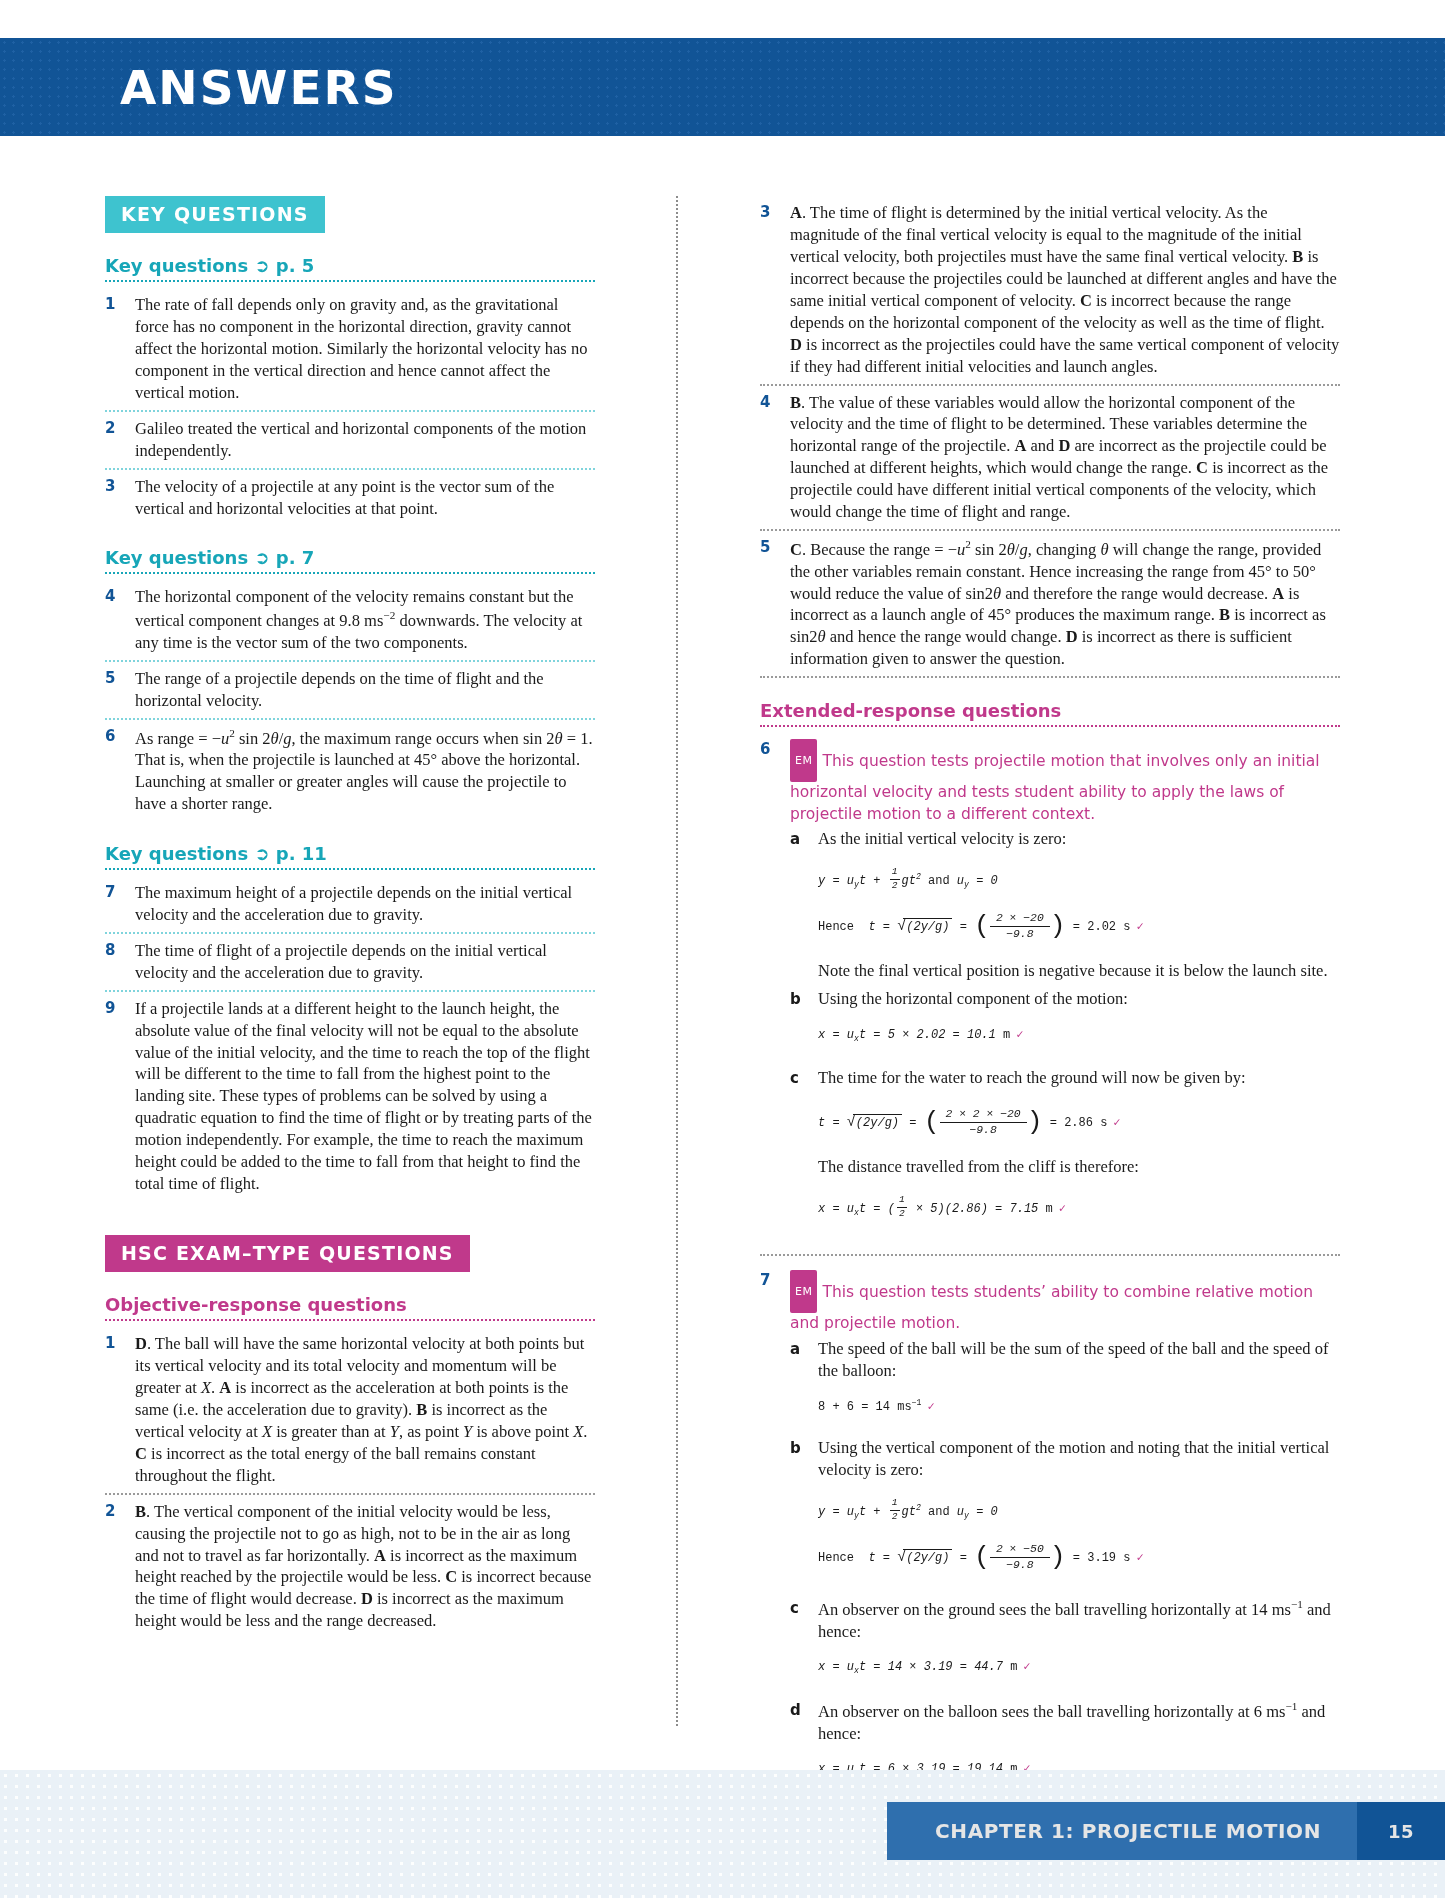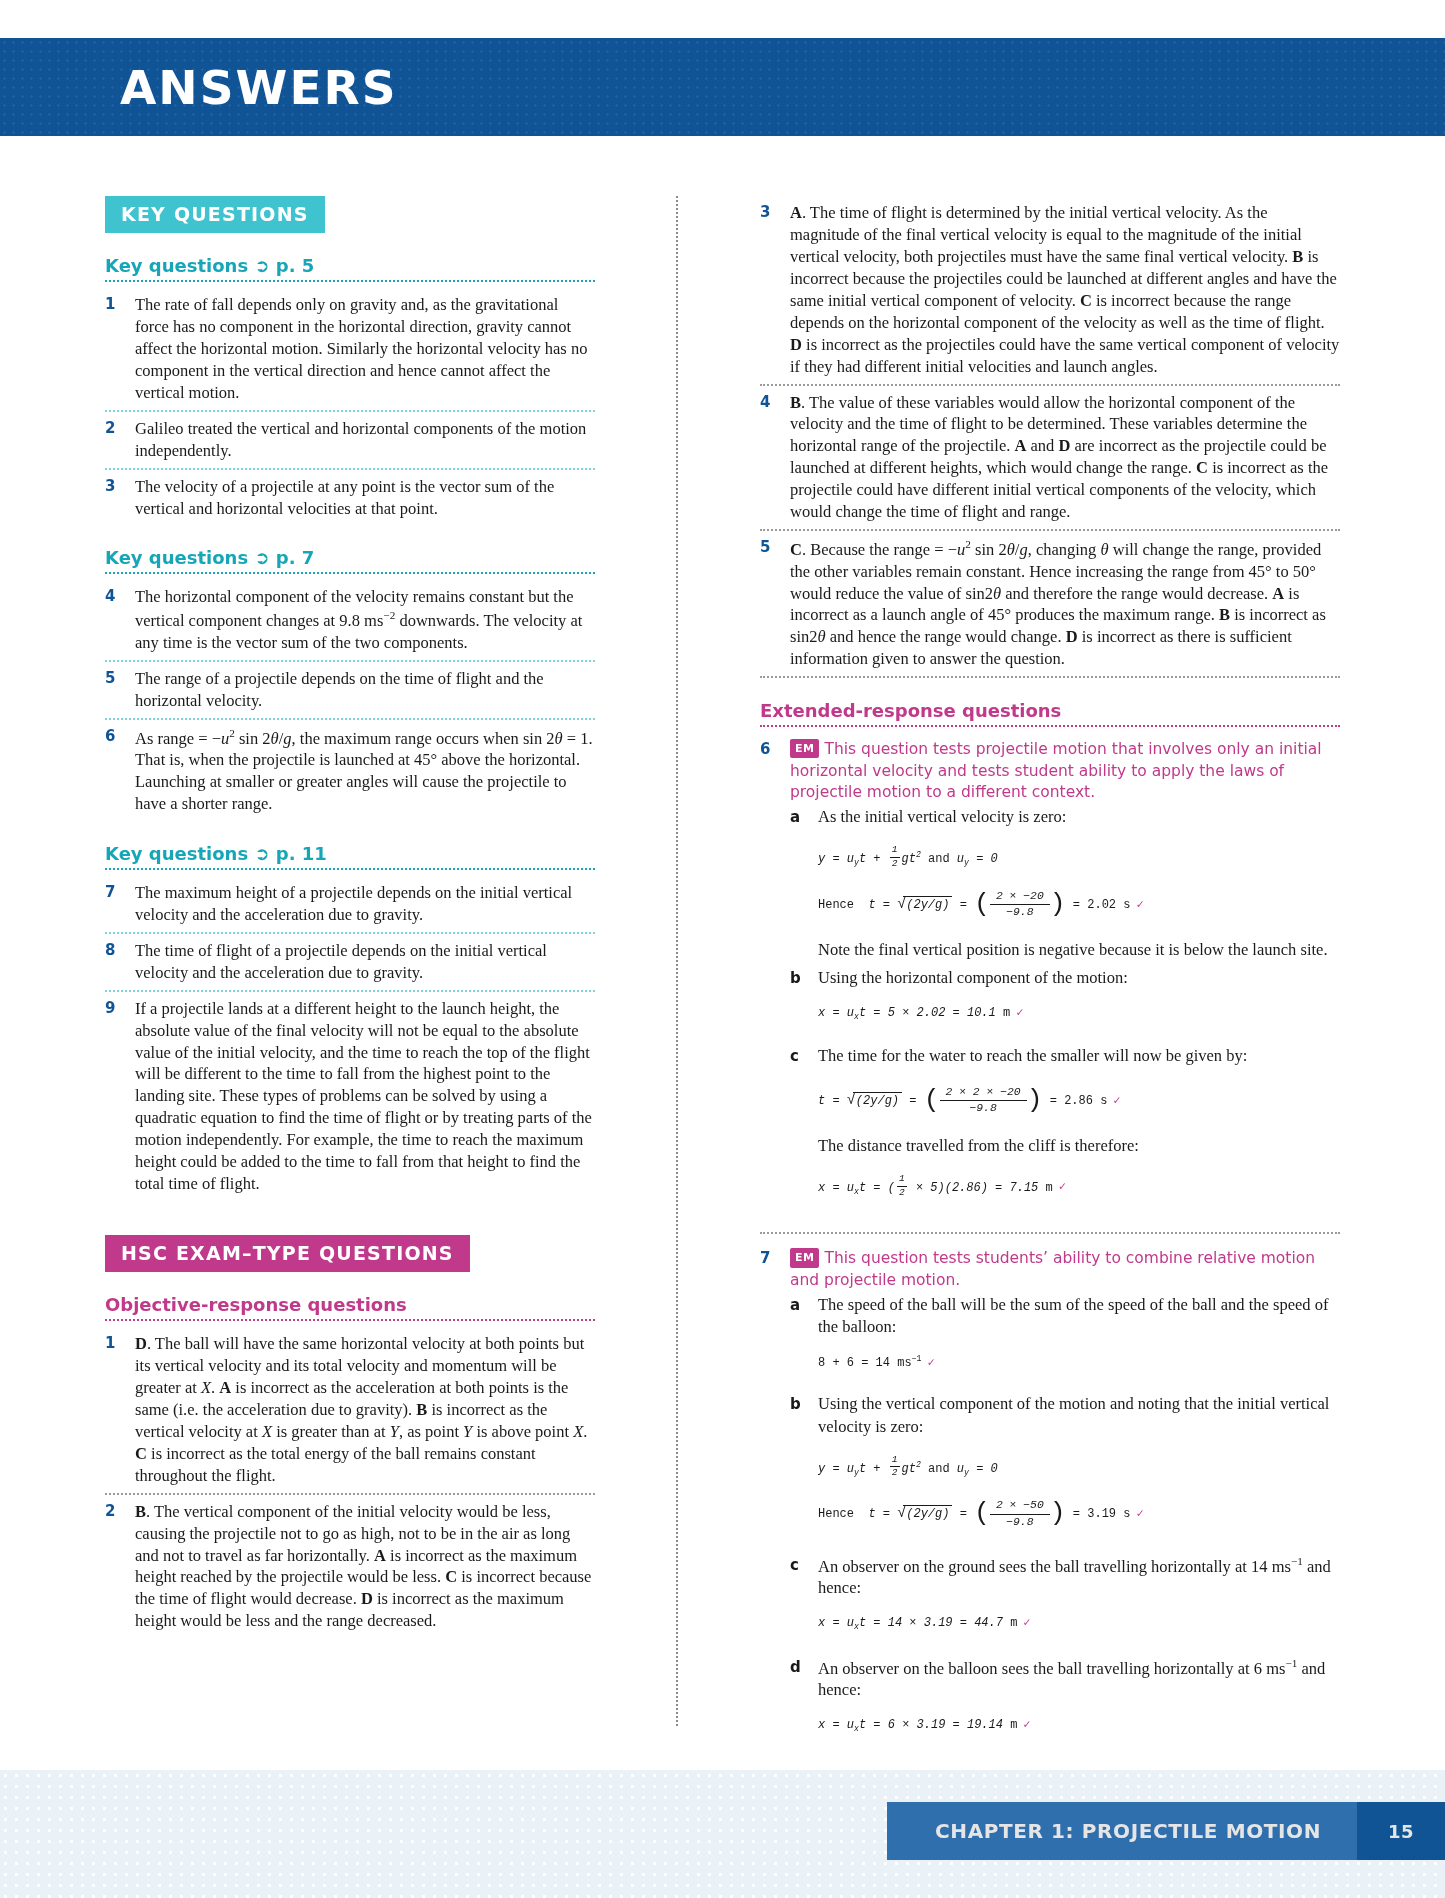--- a/index.html
+++ b/index.html
@@ -91,22 +91,22 @@
     width:28px;flex:none;
     font-family:"DejaVu Sans", sans-serif;
     font-weight:bold;font-size:15px;color:#1a1a1a;
     padding-top:2px;
   }
   .subbody{flex:1;font-size:16.5px;line-height:1.34;}
   .em-tag{
     display:inline-block;
     background:#c0398b;color:#fff;
     font-family:"DejaVu Sans", sans-serif;
-    font-weight:bold;font-size:11px;
-    padding:2px 5px;border-radius:2px;
+    font-weight:normal;font-size:11px;
+    padding:14px 5px;border-radius:2px;
     vertical-align:2px;margin-right:5px;letter-spacing:.5px;
   }
   .em-text{color:#c0398b;font-family:"DejaVu Sans", sans-serif;font-size:15.5px;line-height:1.38;}
   .math{font-family:Liberation Mono, monospace;font-style:italic;font-size:12px;margin:16px 0;}
   .math .rm{font-style:normal;}
   .tick{color:#c0398b;font-style:normal;font-weight:bold;margin-left:6px;}
   
   .frac{display:inline-block;vertical-align:-0.45em;text-align:center;font-size:.8em;margin:0 2px;}
   .frac .n{display:block;border-bottom:1px solid #1a1a1a;padding:0 2px;}
   .frac .d{display:block;padding:0 2px;}
@@ -275,21 +275,21 @@
           <div class="sublabel">b</div>
           <div class="subbody">
             <div>Using the horizontal component of the motion:</div>
             <div class="math">x = u<sub>x</sub>t = 5 × 2.02 = 10.1 <span class="rm">m</span><span class="tick">✓</span></div>
           </div>
         </div>
 
         <div class="subitem">
           <div class="sublabel">c</div>
           <div class="subbody">
-            <div>The time for the water to reach the smaller will now be given by:</div>
+            <div>The time for the water to reach the ground will now be given by:</div>
             <div class="math">
               t = <span class="sqrt"><span class="rad">√</span><span class="under">(2<i>y</i>/<i>g</i>)</span></span> =
               <span class="paren">(</span><span class="bigfrac"><span class="n">2 × 2 × −20</span><span class="d">−9.8</span></span><span class="paren">)</span>
               <span class="rm">= 2.86 s</span><span class="tick">✓</span>
             </div>
             <div>The distance travelled from the cliff is therefore:</div>
             <div class="math">x = u<sub>x</sub>t = (<span class="frac"><span class="n">1</span><span class="d">2</span></span> × 5)(2.86) = 7.15 <span class="rm">m</span><span class="tick">✓</span></div>
           </div>
         </div>
       </div>

